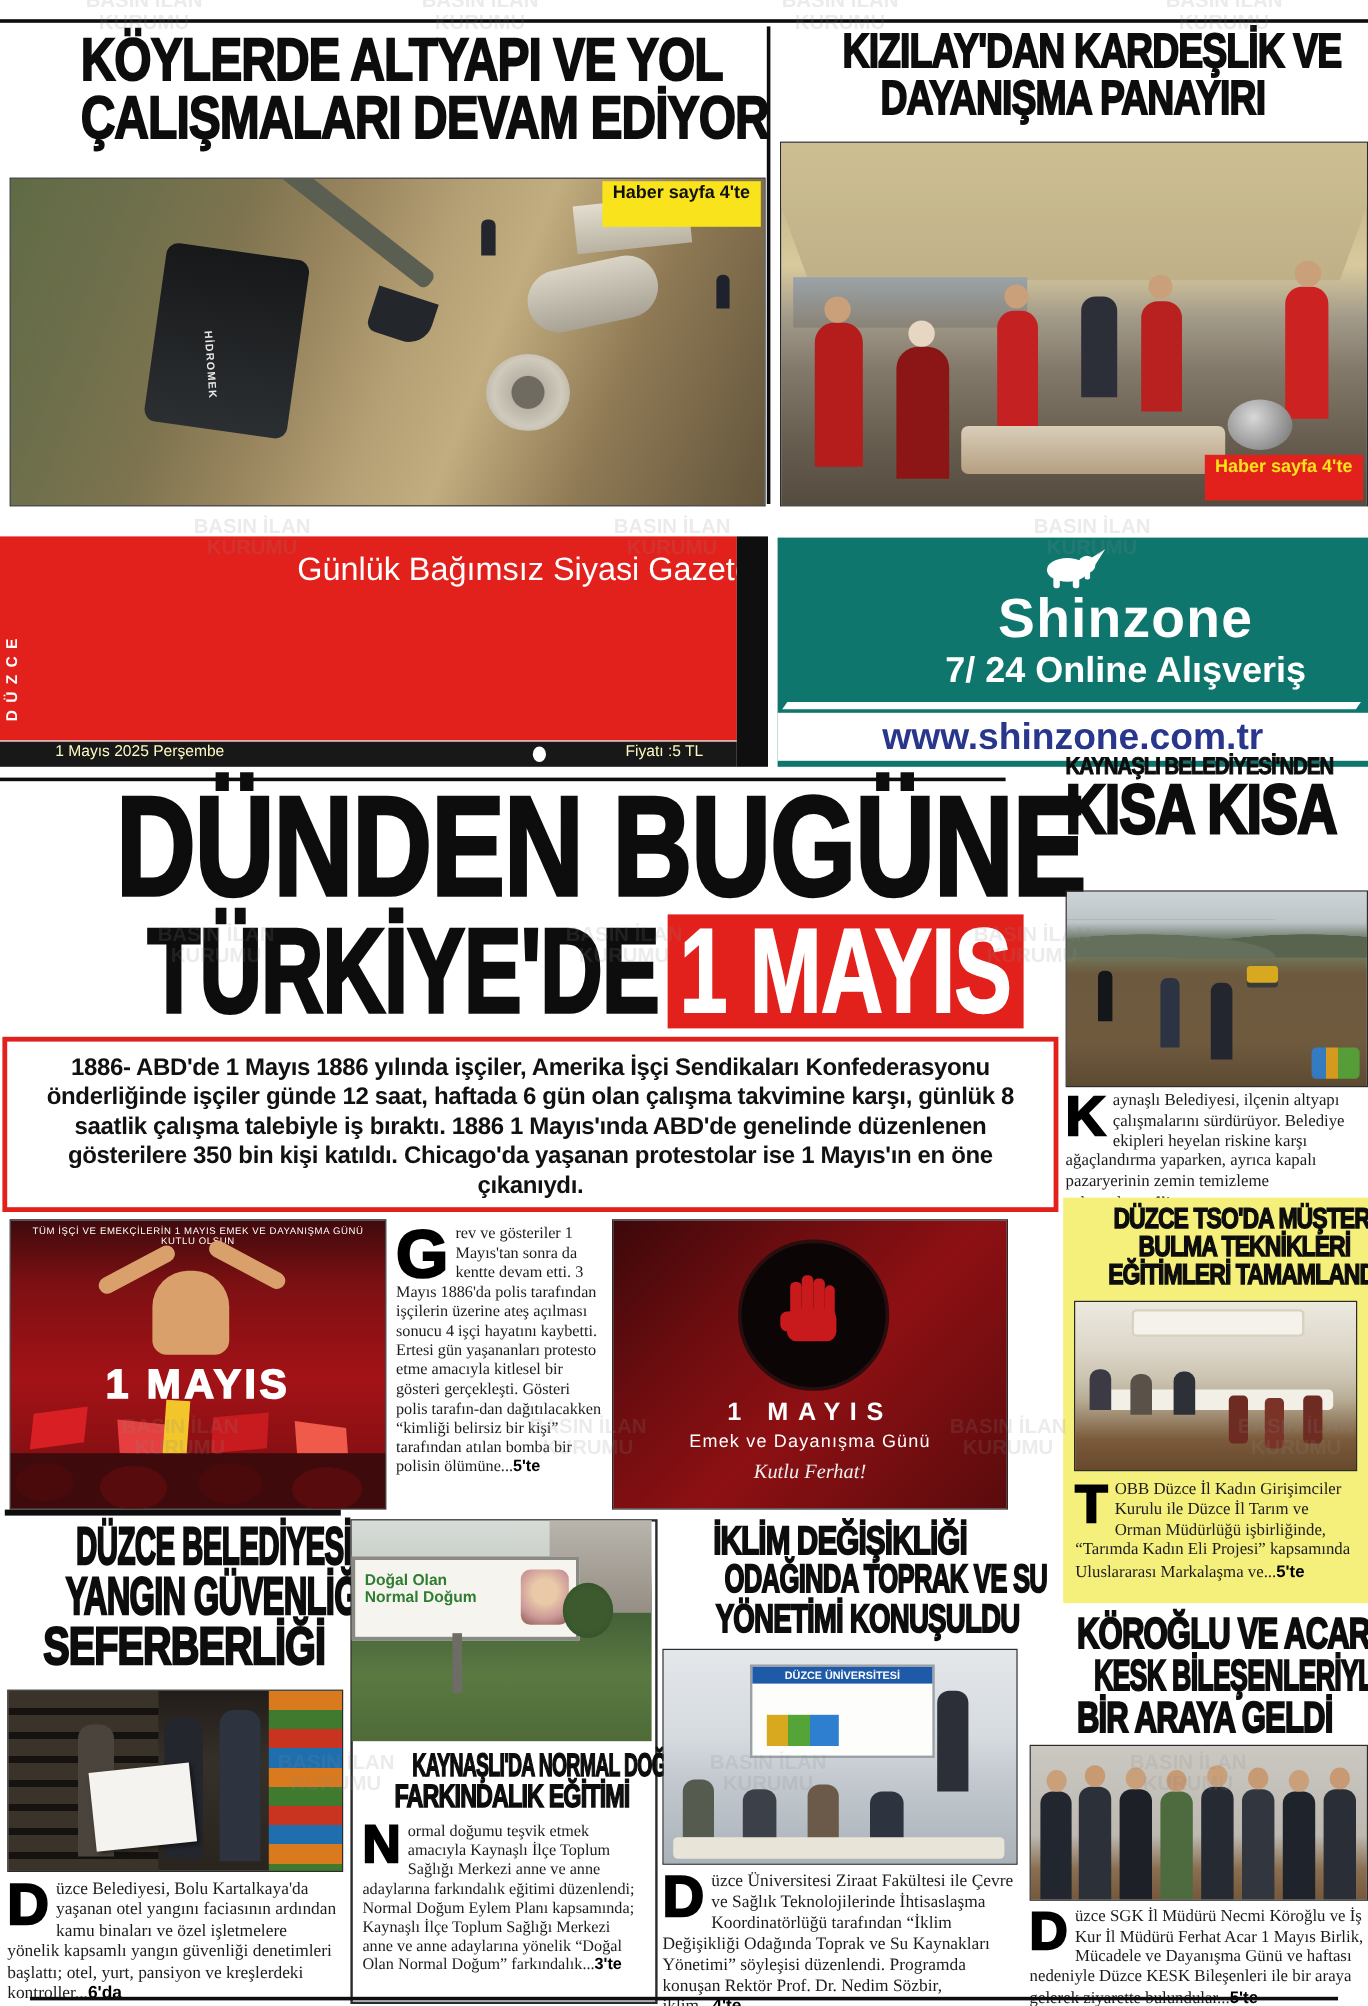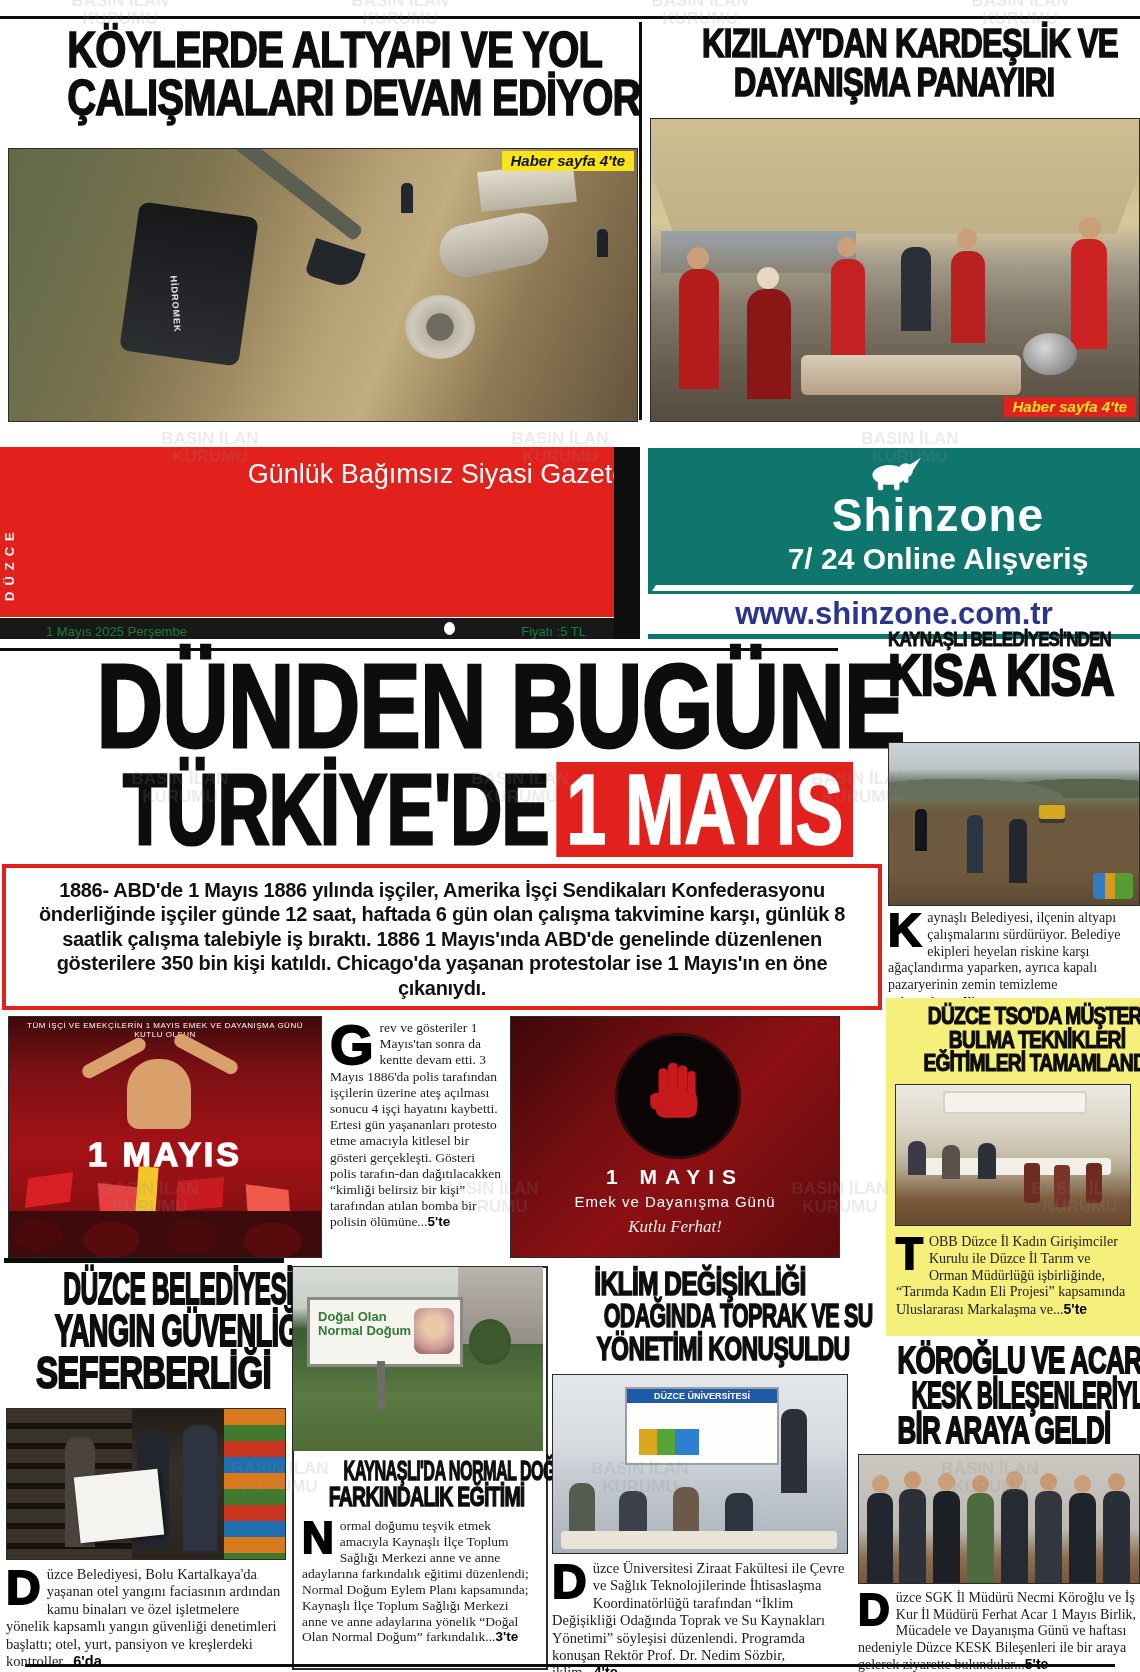--- a/index.html
+++ b/index.html
@@ -11,35 +11,35 @@
   .hl .cline{display:block;white-space:nowrap;transform:scaleX(var(--sx,.8));transform-origin:center;
              -webkit-text-stroke:1.6px #0d0d0d;letter-spacing:-1px;}
   .hl.left .cline{transform-origin:left;}
   
   .body{position:absolute;font-family:"Liberation Serif",serif;color:#1c1c1c;text-align:left;}
   .dc{float:left;font-family:"Liberation Sans",sans-serif;font-weight:700;color:#000;
       -webkit-text-stroke:2px #000;line-height:.78;margin:3px 6px 0 0;}
   .cont{font-family:"Liberation Sans",sans-serif;font-weight:700;color:#000;}
   
   .photo{position:absolute;overflow:hidden;border:1px solid #2b2b2b;background:#999;}
-  .badge{position:absolute;font-style:italic;font-weight:700;font-size:15px;padding:1px 9px 2px;}
+  .badge{position:absolute;font-weight:700;font-size:15px;padding:1px 9px 20px;}
   .badge-yellow{background:#f8e31c;color:#111;}
   .badge-red{background:#e2211c;color:#f8e31c;}
   
   #masthead{left:0;top:447px;width:614px;height:170px;background:#e2211c;overflow:hidden;}
   #masthead .city{position:absolute;left:2px;top:14px;writing-mode:vertical-rl;transform:rotate(180deg);
                   color:#fff;font-size:13px;font-weight:700;letter-spacing:6px;height:140px;}
   #masthead .tagline{position:absolute;left:225px;top:12px;width:385px;text-align:center;
                      color:#fff;font-size:27px;margin-left:20px;}
   #masthead .title{position:absolute;left:44px;top:-14px;color:#fff;
                    font-family:"Liberation Serif",serif;font-weight:700;font-size:152px;line-height:1.15;
                    letter-spacing:-4px;}
   #mast-strip{left:614px;top:447px;width:26px;height:192px;background:#0f0f0f;}
-  #dateline{left:0;top:618px;width:614px;height:21px;background:#181818;color:#15803d;font-size:13px;
-            display:flex;align-items:flex-end;}
+  #dateline{left:0;top:618px;width:614px;height:21px;background:#181818;color:#fef9c3;font-size:13px;
+            display:flex;align-items:flex-start;}
   #dateline .date{margin-left:46px;}
   #dateline .dot{position:absolute;left:444px;top:4px;width:11px;height:13px;background:#fff;border-radius:50%;}
   #dateline .price{position:absolute;right:28px;}
   
   #ad{left:648px;top:448px;width:580px;height:191px;background:#0f766e;}
   #ad .rhino{position:absolute;left:216px;top:8px;}
   #ad .brand{position:absolute;left:0;top:40px;width:100%;text-align:center;color:#fff;
              font-weight:700;font-size:46px;letter-spacing:1px;}
   #ad .line{position:absolute;left:0;top:94px;width:100%;text-align:center;color:#fff;
             font-weight:700;font-size:30px;}
@@ -272,21 +272,21 @@
     <div class="abs" style="left:70px;top:64px;width:84px;height:66px;background:#f4f3ef;transform:rotate(-6deg);box-shadow:2px 2px 4px rgba(0,0,0,.5);"></div>
   </div>
   <div class="body" style="left:6px;top:1566px;width:278px;height:100px;font-size:14.5px;line-height:1.2;">
     <span class="dc" style="font-size:48px;">D</span><span>üzce Belediyesi, Bolu Kartalkaya'da yaşanan otel yangını faciasının ardından kamu binaları ve özel işletmelere yönelik kapsamlı yangın güvenliği denetimleri başlattı; otel, yurt, pansiyon ve kreşlerdeki kontroller...</span><b class="cont">6'da</b>
   </div>
 
   <div class="abs" style="left:292px;top:1266px;width:252px;height:400px;border:2px solid #2b2b2b;">
     <div class="photo" style="left:-1px;top:-1px;width:250px;height:184px;border:none;
                 background:linear-gradient(180deg,#d8dcd8 0%,#c6cdc6 22%,#3f5a33 34%,#49663a 48%,#5a7a42 70%,#4e6b38 100%);">
       <div class="abs" style="right:0;top:0;width:34%;height:42%;background:linear-gradient(180deg,#b9b4ac,#948e84);"></div>
-      <div class="abs" style="left:14px;top:30px;width:150px;height:64px;background:#f6f4ee;border:3px solid #8a8a84;">
+      <div class="abs" style="left:0;top:30px;width:150px;height:64px;background:#f6f4ee;border:3px solid #8a8a84;padding-left:34px;">
         <span style="position:absolute;left:8px;top:10px;width:96px;color:#2e7d32;font-weight:700;font-size:13px;line-height:1.1;">Doğal Olan Normal Doğum</span>
         <span style="position:absolute;right:6px;top:8px;width:40px;height:46px;background:radial-gradient(circle at 50% 40%,#e9c9a8 30%,#c99,#8a5a4a);border-radius:8px;"></span>
       </div>
       <div class="abs" style="left:84px;top:94px;width:8px;height:50px;background:#6d6d66;"></div>
       <div class="abs" style="left:176px;top:52px;width:42px;height:46px;background:radial-gradient(circle,#3c5a2e 55%,#2e4a24);border-radius:50%;"></div>
     </div>
     <div class="hl" style="left:0;top:190px;width:248px;font-size:27px;line-height:.98;position:absolute;">
       <span class="cline" style="--sx:.6;-webkit-text-stroke:1.3px #0d0d0d;">KAYNAŞLI'DA NORMAL DOĞUM</span>
       <span class="cline" style="--sx:.72;-webkit-text-stroke:1.3px #0d0d0d;">FARKINDALIK EĞİTİMİ</span>
     </div>

